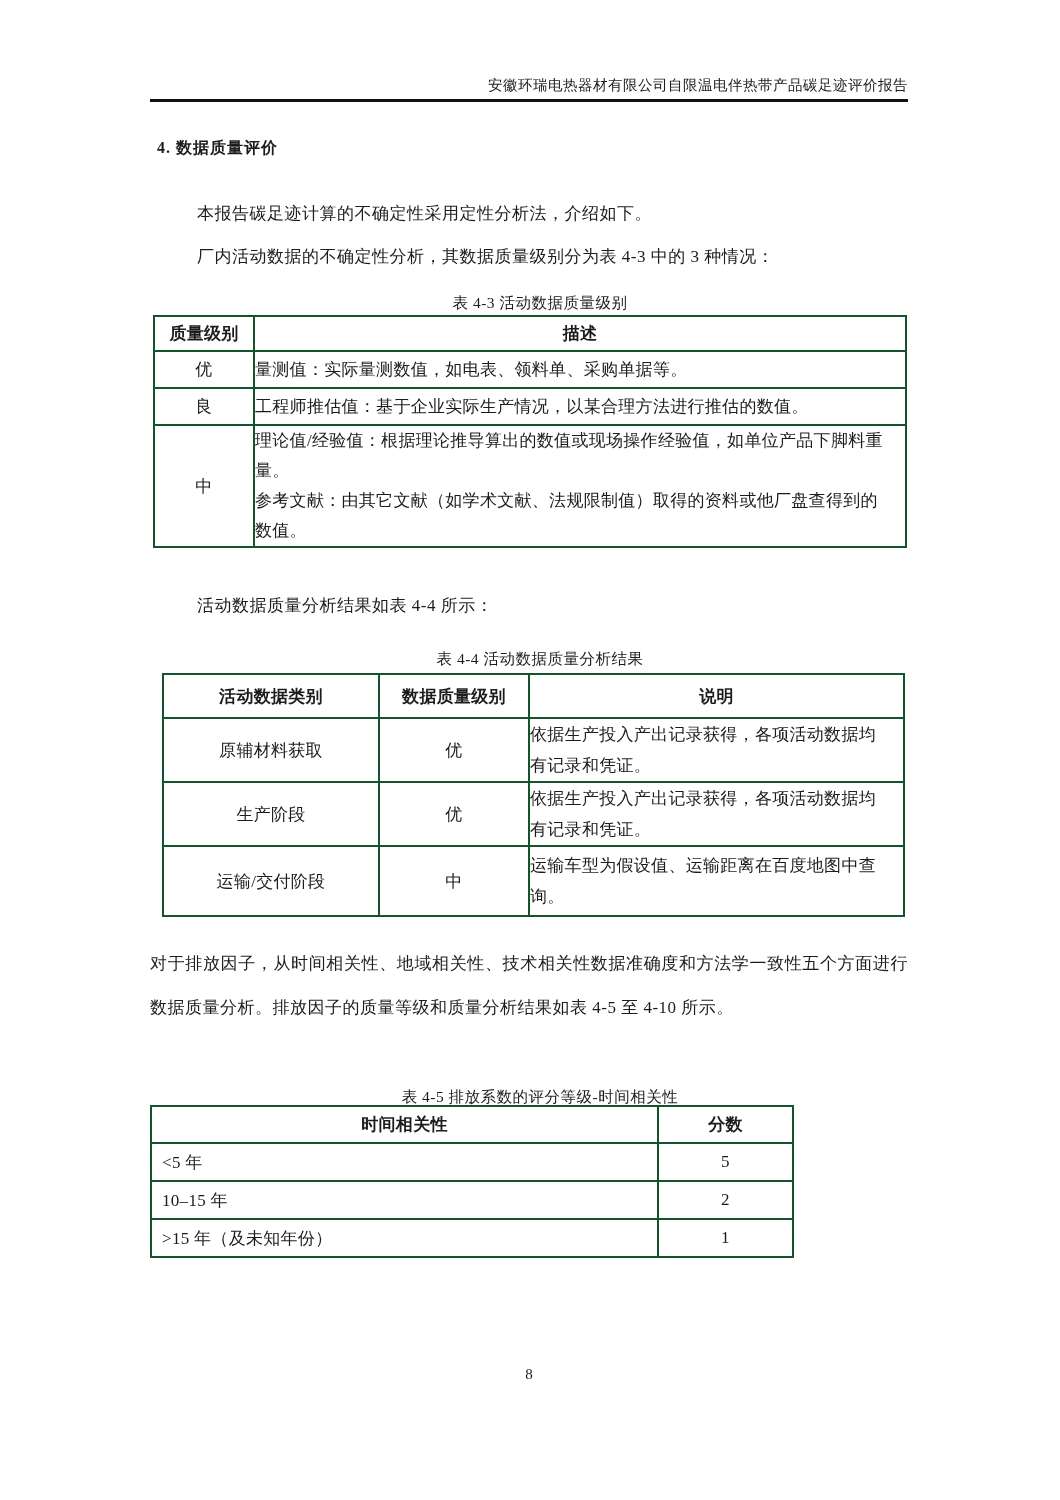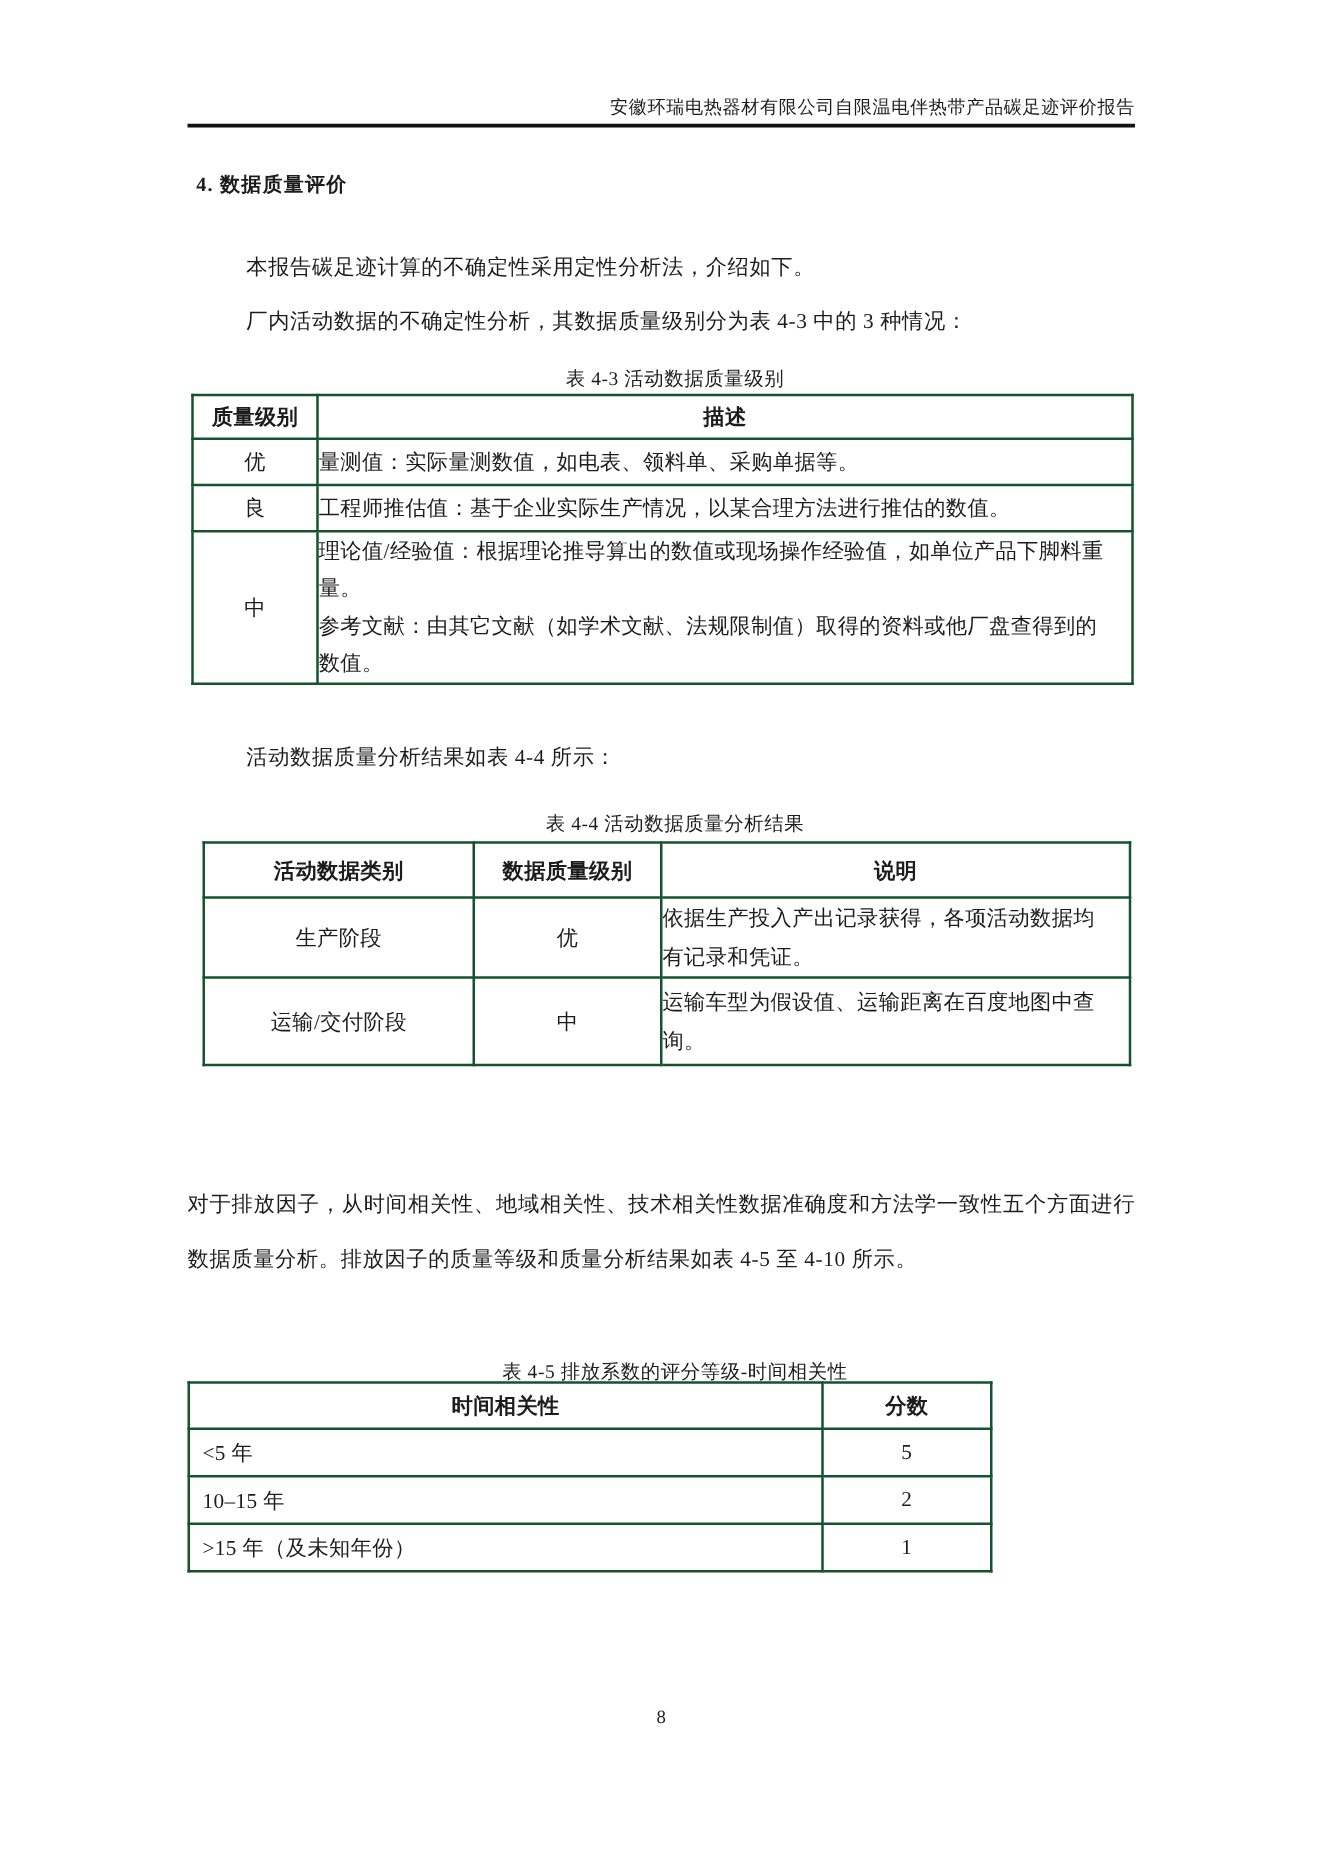--- a/index.html
+++ b/index.html
@@ -117,20 +117,25 @@
         <col style="width:216px">
         <col style="width:150px">
         <col>
       </colgroup>
     <tbody>
         <tr class="h-row">
       <th>活动数据类别</th>
       <th>数据质量级别</th>
       <th>说明</th>
     </tr>
+    <tr class="r1">
+      <td class="c-center">原辅材料获取</td>
+      <td class="c-center">优</td>
+      <td class="c-left note">依据生产投入产出记录获得，各项活动数据均有记录和凭证。</td>
+    </tr>
     <tr class="r2">
       <td class="c-center">生产阶段</td>
       <td class="c-center">优</td>
       <td class="c-left note">依据生产投入产出记录获得，各项活动数据均有记录和凭证。</td>
     </tr>
     <tr class="r3">
       <td class="c-center">运输/交付阶段</td>
       <td class="c-center">中</td>
       <td class="c-left note">运输车型为假设值、运输距离在百度地图中查询。</td>
     </tr>

